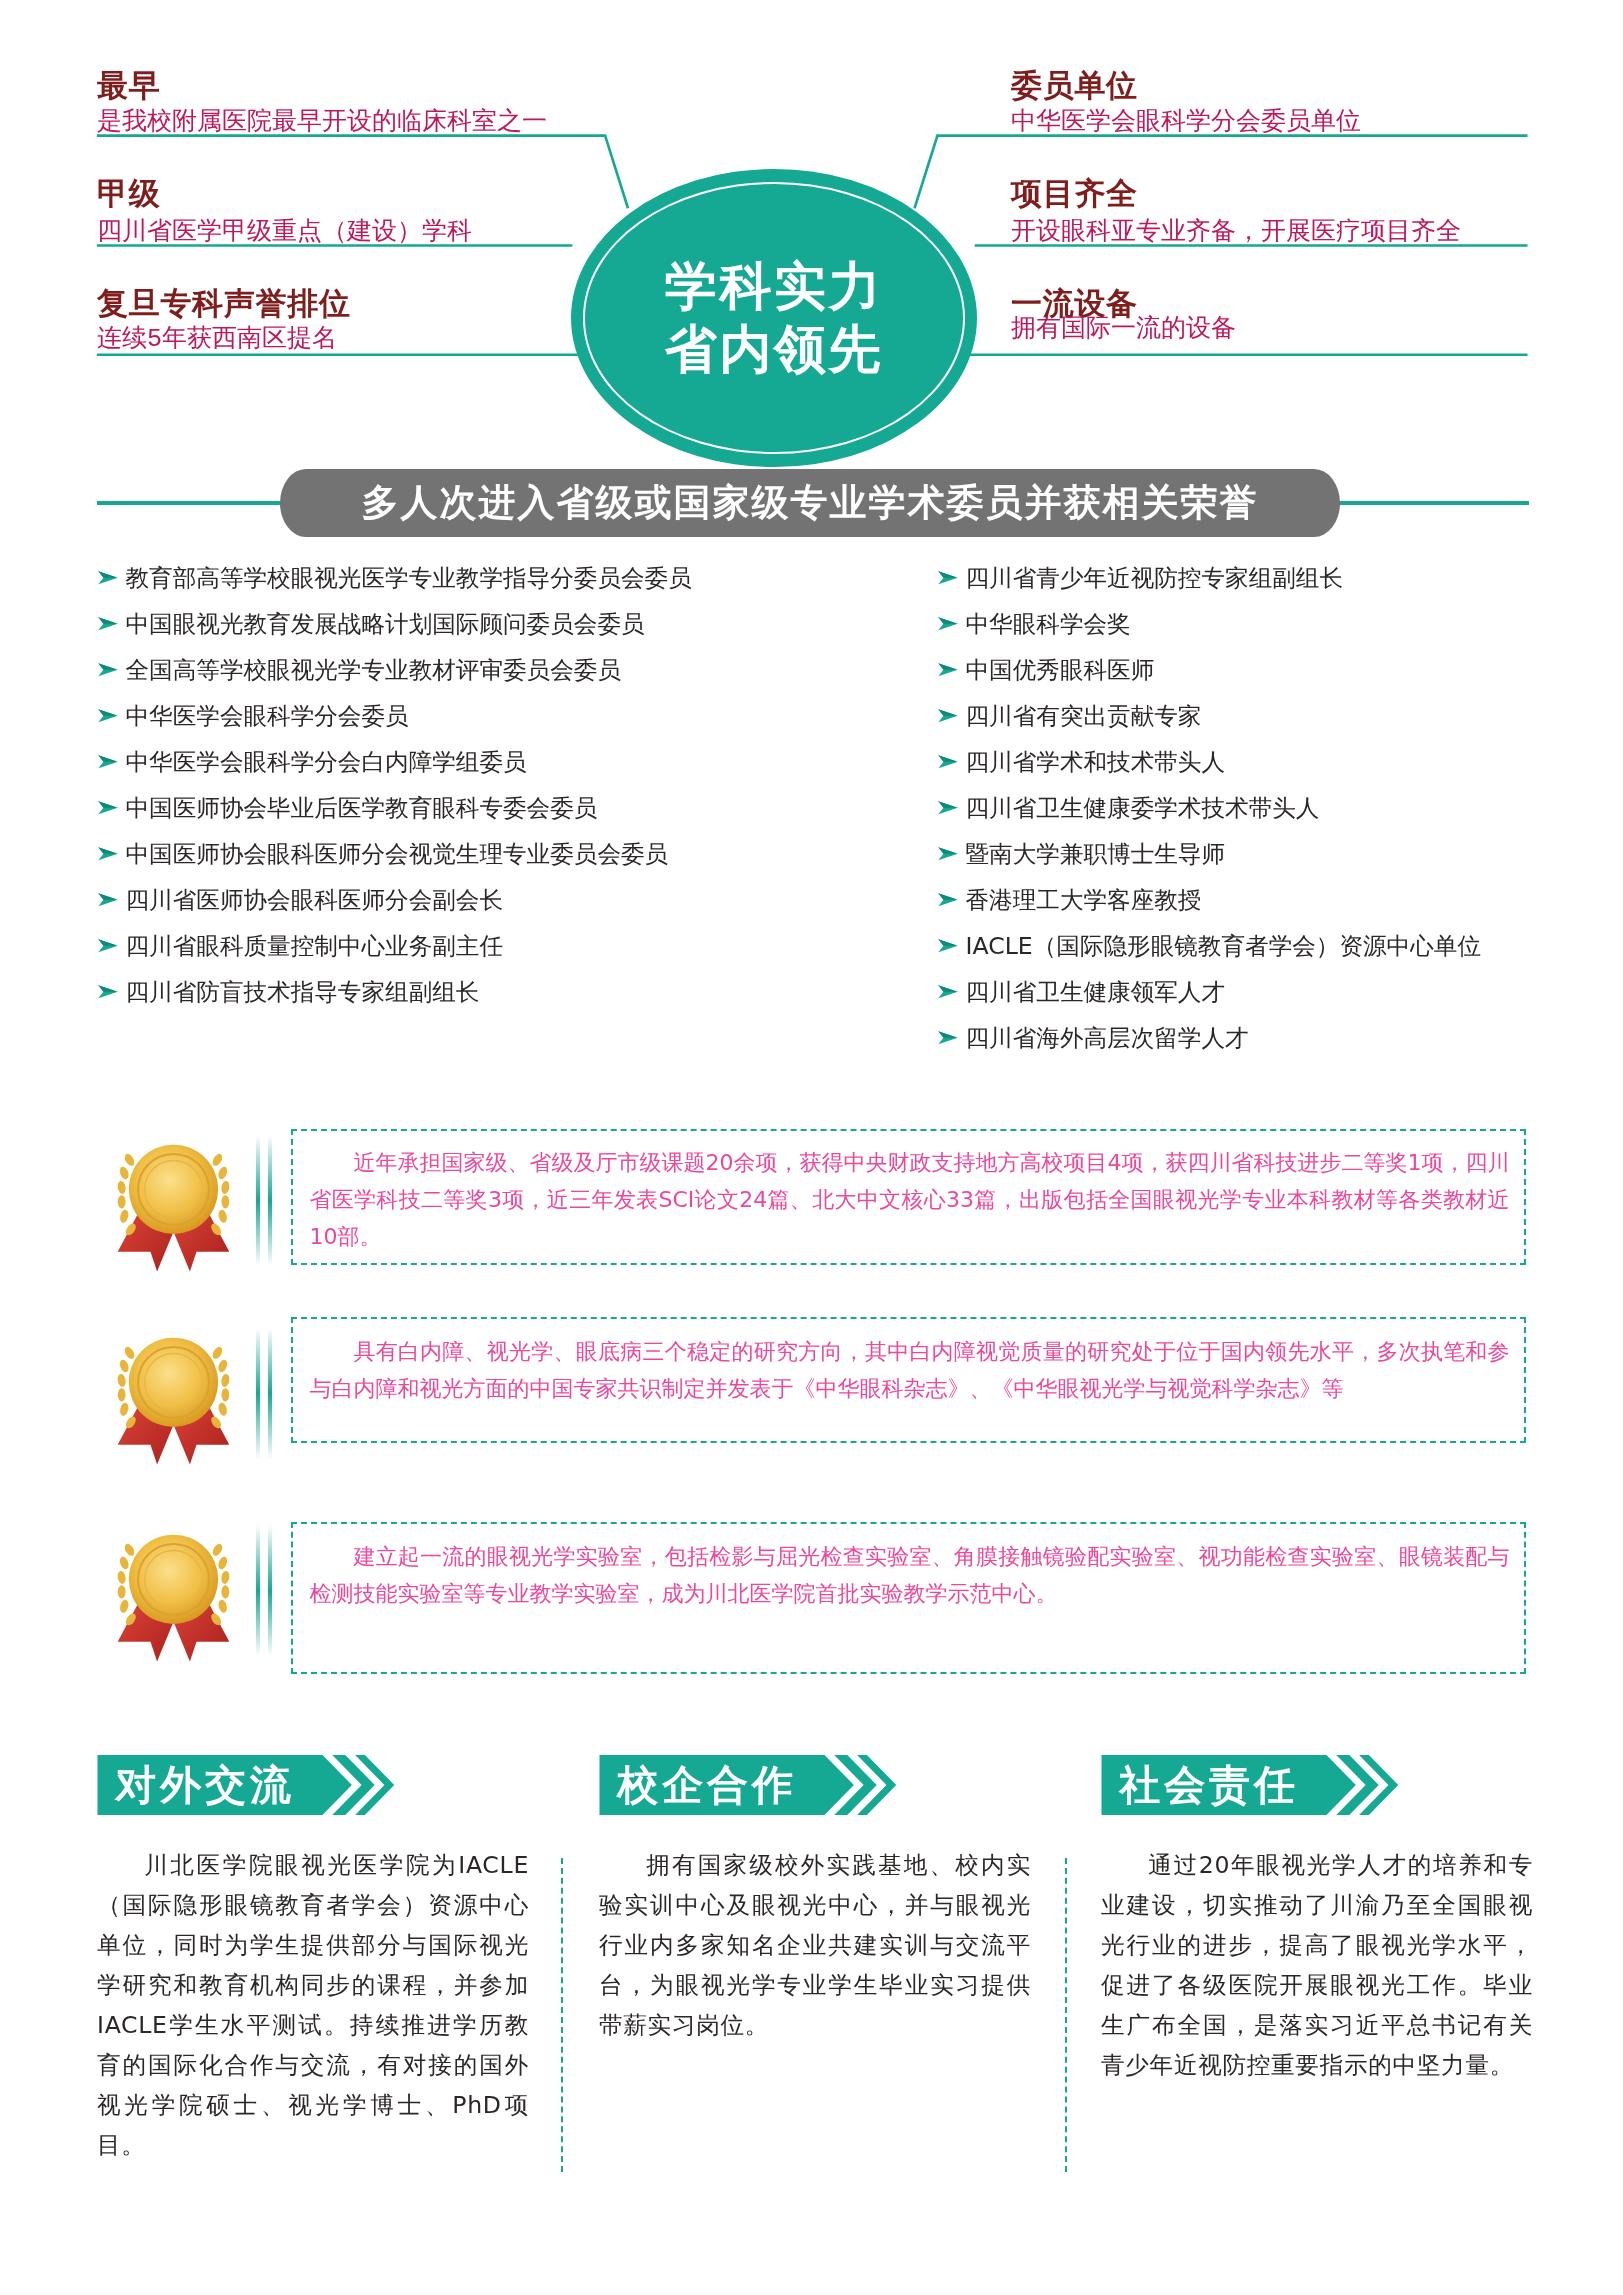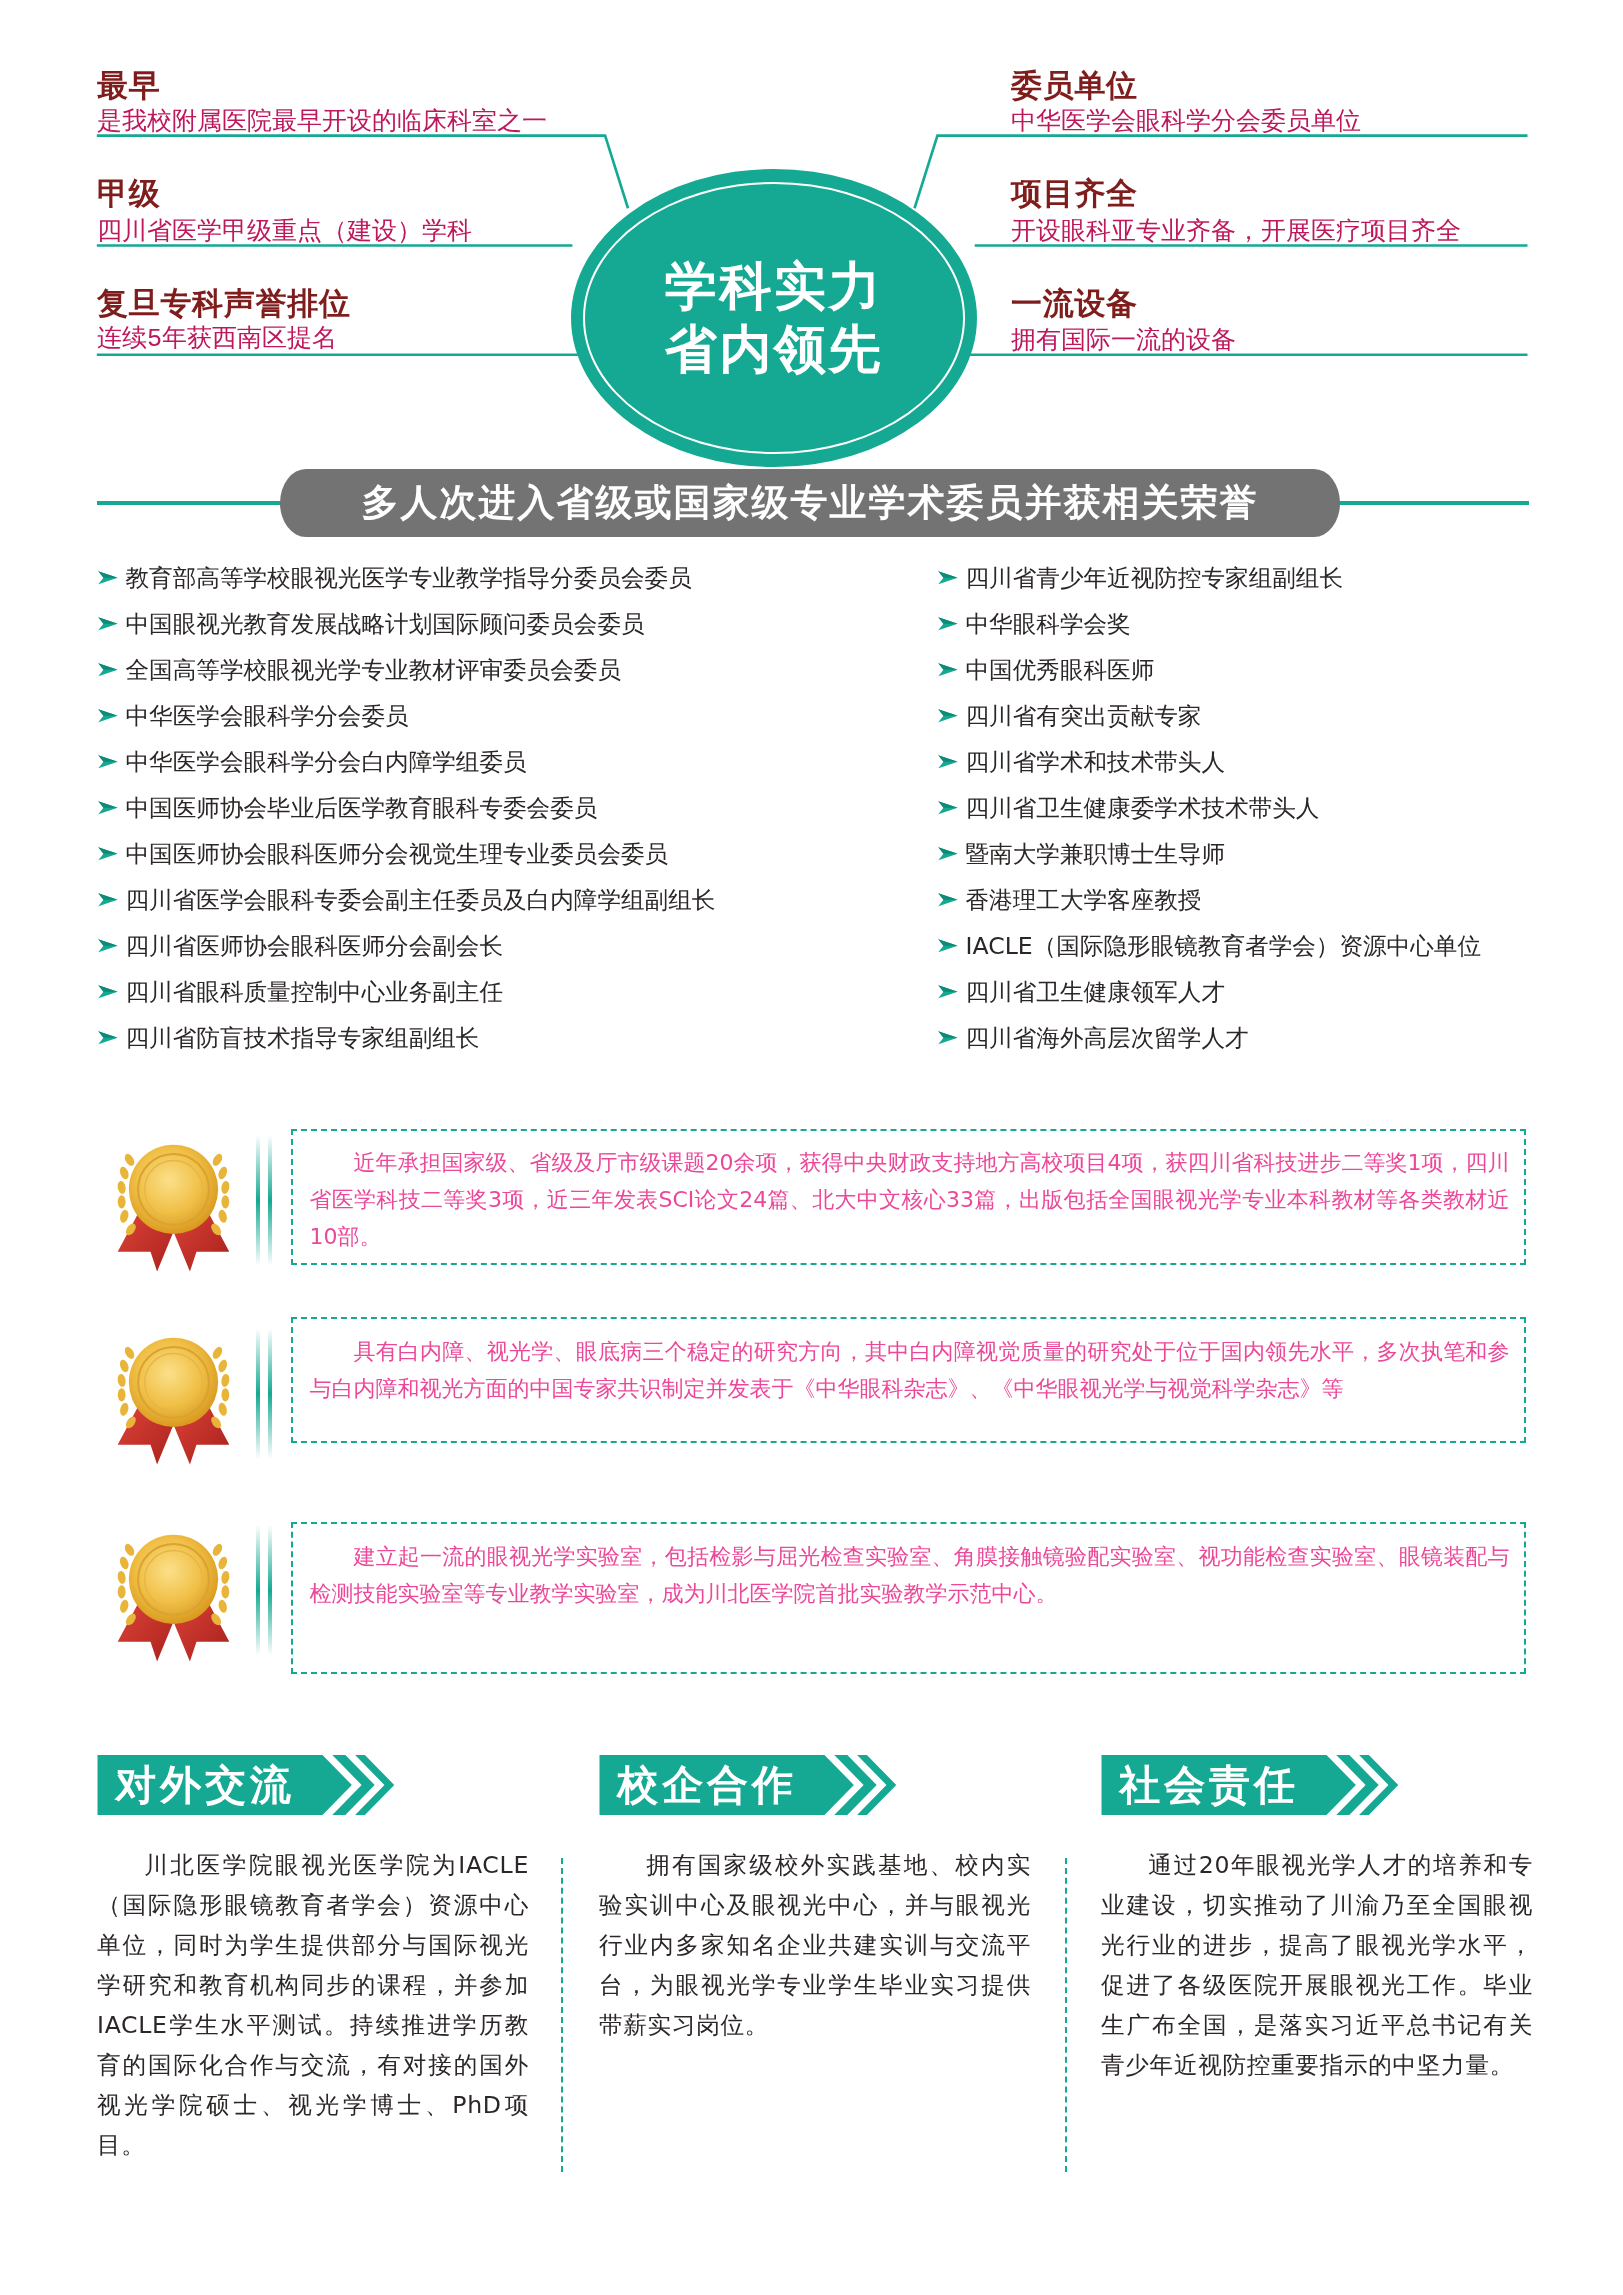--- a/index.html
+++ b/index.html
@@ -63,21 +63,21 @@
   <div class="feat-title" style="left:97px; top:285px;">复旦专科声誉排位</div>
   <div class="feat-desc" style="left:97px; top:324px;font-family:Liberation Mono, monospace;">连续5年获西南区提名</div>
 
   <div class="feat-title" style="left:1011px; top:67px;">委员单位</div>
   <div class="feat-desc" style="left:1011px; top:105px;">中华医学会眼科学分会委员单位</div>
 
   <div class="feat-title" style="left:1011px; top:175px;text-align:right;">项目齐全</div>
   <div class="feat-desc" style="left:1011px; top:215px;">开设眼科亚专业齐备，开展医疗项目齐全</div>
 
   <div class="feat-title" style="left:1011px; top:285px;">一流设备</div>
-  <div class="feat-desc" style="left:1011px; top:324px;">拥有国际一流的设备</div>
+  <div class="feat-desc" style="left:1011px; top:312px;">拥有国际一流的设备</div>
 
   <div class="oval">
     <div class="oval-inner"></div>
     <div class="oval-text">
       <div>学科实力</div>
       <div>省内领先</div>
     </div>
   </div>
 </section>
 
@@ -129,27 +129,20 @@
           <polygon points="2,2 32,12 10,12" fill="#0e8a77"></polygon>
         </svg>
         <span>中国医师协会毕业后医学教育眼科专委会委员</span>
       </li>
       <li>
         <svg class="bullet" viewBox="0 0 34 24">
           <polygon points="2,2 32,12 2,22 10,12" fill="#15a993"></polygon>
           <polygon points="2,2 32,12 10,12" fill="#0e8a77"></polygon>
         </svg>
         <span>中国医师协会眼科医师分会视觉生理专业委员会委员</span>
-      </li>
-      <li>
-        <svg class="bullet" viewBox="0 0 34 24">
-          <polygon points="2,2 32,12 2,22 10,12" fill="#15a993"></polygon>
-          <polygon points="2,2 32,12 10,12" fill="#0e8a77"></polygon>
-        </svg>
-        <span>四川省医学会眼科专委会副主任委员及白内障学组副组长</span>
       </li>
       <li>
         <svg class="bullet" viewBox="0 0 34 24">
           <polygon points="2,2 32,12 2,22 10,12" fill="#15a993"></polygon>
           <polygon points="2,2 32,12 10,12" fill="#0e8a77"></polygon>
         </svg>
         <span>四川省医师协会眼科医师分会副会长</span>
       </li>
       <li>
         <svg class="bullet" viewBox="0 0 34 24">

